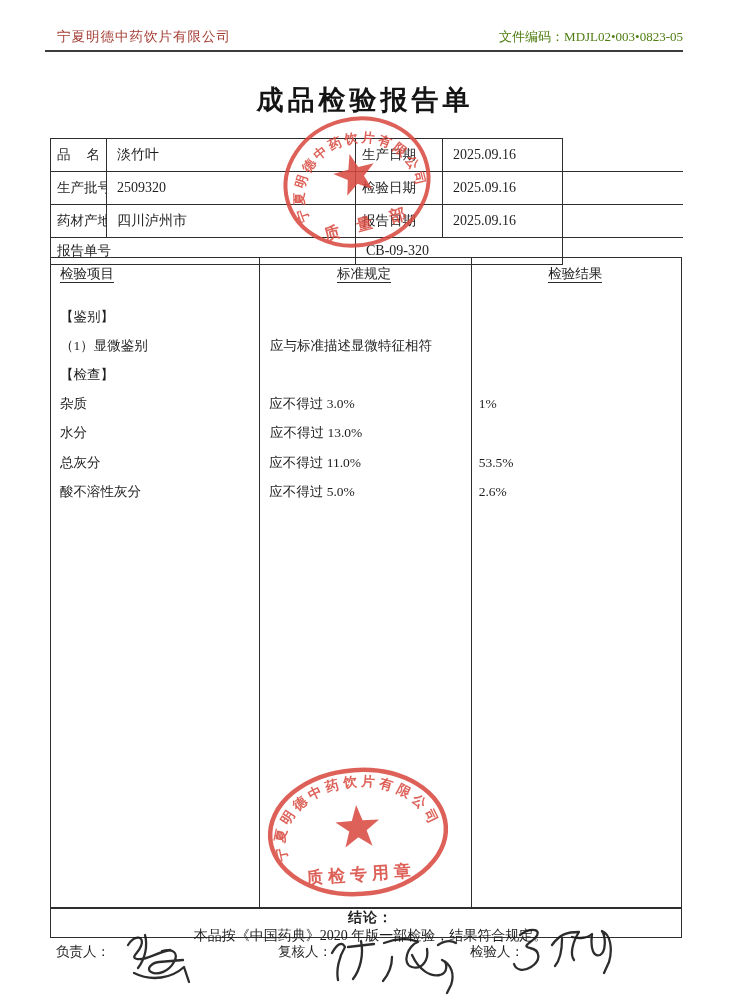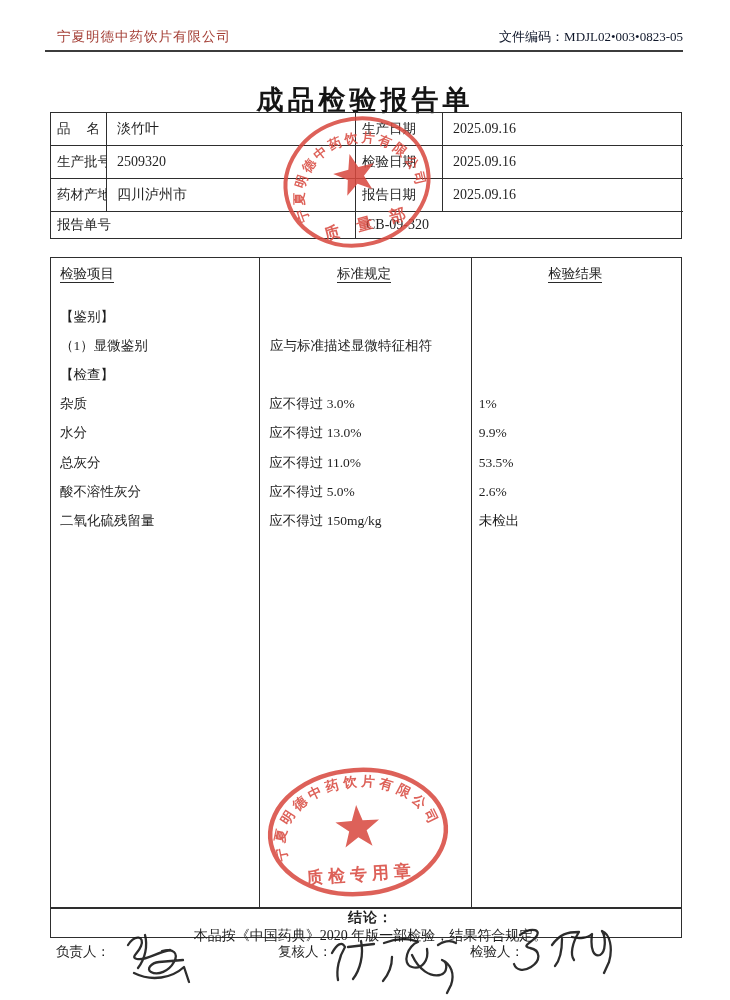--- a/index.html
+++ b/index.html
@@ -2,29 +2,29 @@
 <html><head>
 <meta charset="utf-8">
 <style>
   html,body{margin:0;padding:0;}
   body{width:730px;height:1000px;background:#ffffff;position:relative;
        font-family:"Liberation Serif","DejaVu Serif",serif;color:#1e1e1e;}
   .abs{position:absolute;}
 
   
   .hdr-company{left:57px;top:28px;font-size:13.5px;color:#a33d34;letter-spacing:1px;}
-  .hdr-code{right:47px;top:28px;font-size:13px;color:#0f172a;}
+  .hdr-code{right:47px;top:28px;font-size:13px;color:#4d7c0f;}
   .hdr-rule{left:45px;top:50px;width:638px;height:2px;background:#3c3c3c;}
 
   
   .doc-title{left:0;top:82px;width:730px;text-align:center;font-size:27px;
              font-weight:bold;letter-spacing:4px;color:#141414;}
 
   
-  .info-table{left:50px;top:112px;width:632px;height:127px;box-sizing:border-box;
+  .info-table{left:50px;top:138px;width:513px;height:127px;box-sizing:border-box;
               border:1.6px solid #2e2e2e;display:grid;
               grid-template-columns:56px 249px 87px 240px;
               grid-template-rows:33px 33px 33px 26px;font-size:13.5px;}
   .cell{box-sizing:border-box;border-right:1.2px solid #2e2e2e;border-bottom:1.2px solid #2e2e2e;
         display:flex;align-items:center;padding:0 6px;overflow:hidden;white-space:nowrap;}
   .cell.nor{border-right:none;}
   .cell.nob{border-bottom:none;}
   .jlabel{display:block;width:100%;text-align:justify;text-align-last:justify;}
   .val{font-size:14px;padding-left:10px;}
   .span2{grid-column:span 2;}
@@ -128,40 +128,34 @@
 
       <div class="res-row">
         <div class="rc1">杂质</div>
         <div class="rc2">应不得过 3.0%</div>
         <div class="rc3">1%</div>
       </div>
 
       <div class="res-row">
         <div class="rc1">水分</div>
         <div class="rc2">应不得过 13.0%</div>
-        <div class="rc3">9.9%</div>
       </div>
 
       <div class="res-row">
         <div class="rc1">总灰分</div>
         <div class="rc2">应不得过 11.0%</div>
         <div class="rc3">53.5%</div>
       </div>
 
       <div class="res-row">
         <div class="rc1">酸不溶性灰分</div>
         <div class="rc2">应不得过 5.0%</div>
         <div class="rc3">2.6%</div>
       </div>
 
-      <div class="res-row">
-        <div class="rc1">二氧化硫残留量</div>
-        <div class="rc2">应不得过 150mg/kg</div>
-        <div class="rc3">未检出</div>
-      </div>
 
   </div>
 </div>
 
 <div class="abs conclusion">
   <b>结论：</b>
   <span>本品按《中国药典》2020 年版一部检验，结果符合规定。</span>
 </div>
 
 <div class="abs signrow">

